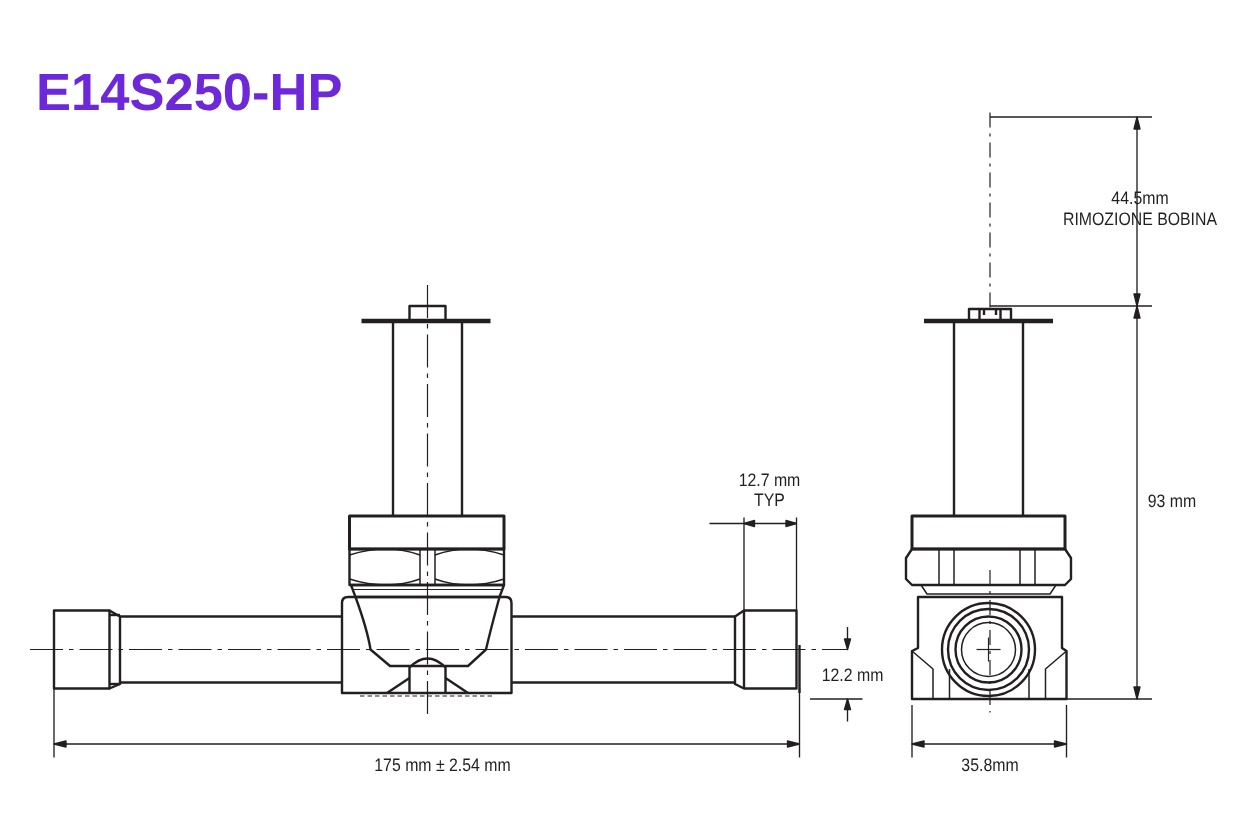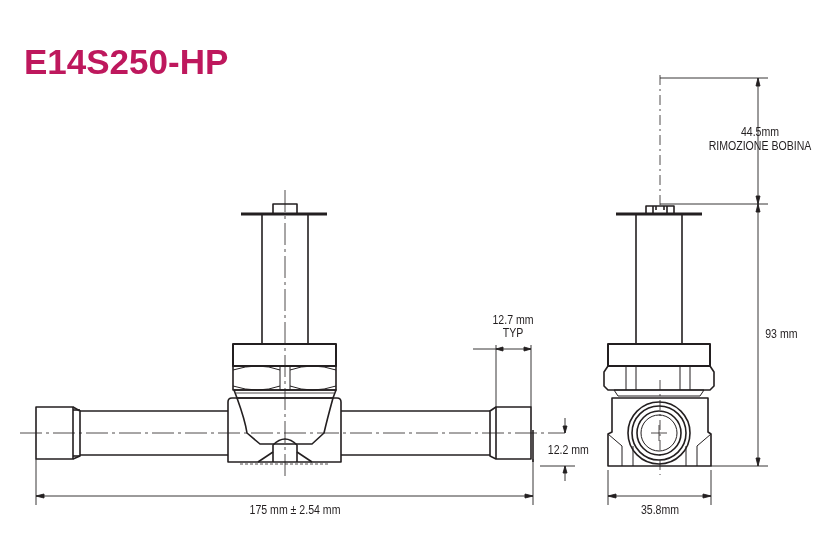--- a/index.html
+++ b/index.html
@@ -1,19 +1,19 @@
 <!DOCTYPE html>
 <html><head>
 <meta charset="utf-8">
 <style>
   html, body { margin: 0; padding: 0; background: #ffffff; }
   body { width: 835px; height: 551px; position: relative; overflow: hidden;
          font-family: "Liberation Sans", sans-serif; color: #231f20; }
   .title { position: absolute; left: 24px; top: 42px; font-size: 35px; font-weight: bold;
-           letter-spacing: 0px; color: #be185d; font-family: "Liberation Sans", sans-serif; }
+           letter-spacing: 0px; color: #6d28d9; font-family: "Liberation Sans", sans-serif; }
   svg.drawing { position: absolute; left: 0; top: 0; }
   .lbl { position: absolute; font-size: 12px; color: #231f20; white-space: nowrap;
          font-family: "Liberation Sans", sans-serif; transform: scaleX(0.88); transform-origin: center; }
   .center { text-align: center; }
 </style>
 </head>
 <body>
 
 <div class="title">E14S250-HP</div>
 

